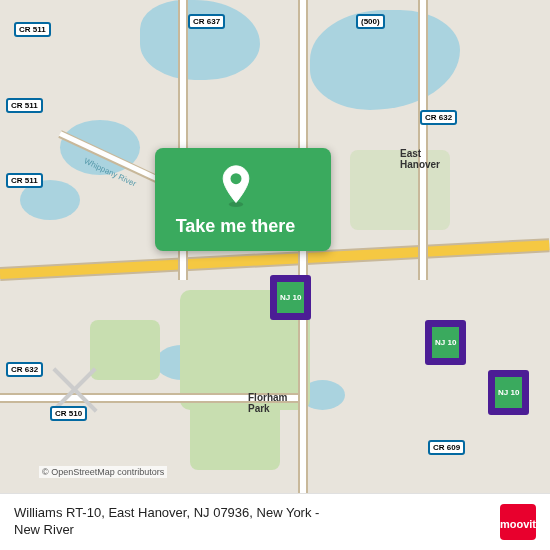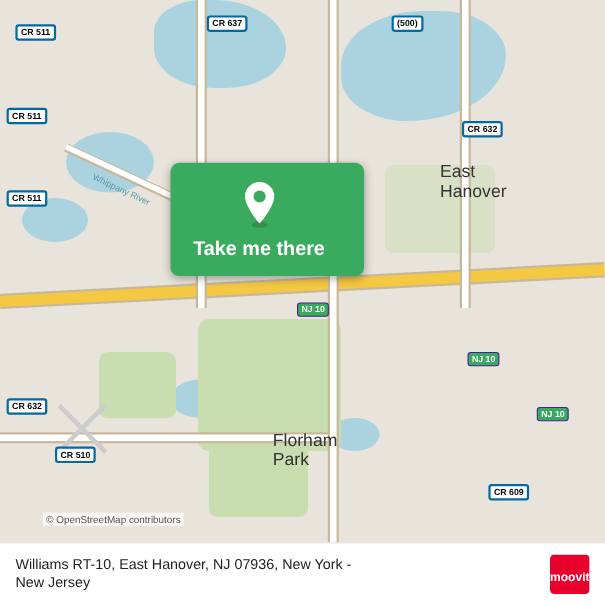--- a/index.html
+++ b/index.html
@@ -141,33 +141,33 @@
       font-size: 8px;
       font-weight: bold;
       color: #000;
       padding: 1px 3px;
       z-index: 5;
     }
 
     .road-badge-green {
       position: absolute;
       background: #3aaa5e;
-      border: 1px solid #4c1d95;
+      border: 7px solid #4c1d95;
       border-radius: 3px;
       font-size: 8px;
       font-weight: bold;
       color: #fff;
-      padding: 1px 3px;
+      padding: 11px 3px;
       z-index: 5;
     }
 
     .place-label {
       position: absolute;
-      font-size: 16px;
-      font-weight: normal;
+      font-size: 10px;
+      font-weight: bold;
       color: #333;
       z-index: 5;
       white-space: nowrap;
     }
   </style>
 </head>
 <body>
 
 <div id="map-container">
 
@@ -210,21 +210,21 @@
   <div class="road-badge" style="top:98px;left:6px;">CR 511</div>
   <div class="road-badge" style="top:173px;left:6px;">CR 511</div>
   <div class="road-badge" style="top:14px;left:188px;">CR 637</div>
   <div class="road-badge" style="top:14px;left:356px;">(500)</div>
   <div class="road-badge" style="top:110px;left:420px;">CR 632</div>
   <div class="road-badge-green" style="top:275px;left:270px;">NJ 10</div>
   <div class="road-badge-green" style="top:320px;left:425px;">NJ 10</div>
   <div class="road-badge-green" style="top:370px;left:488px;">NJ 10</div>
   <div class="road-badge" style="top:362px;left:6px;">CR 632</div>
   <div class="road-badge" style="top:406px;left:50px;">CR 510</div>
-  <div class="road-badge" style="top:440px;left:444px;">CR 609</div>
+  <div class="road-badge" style="top:440px;left:428px;">CR 609</div>
 
   <div class="place-label" style="top:148px;left:400px;">East<br>Hanover</div>
   <div class="place-label" style="top:392px;left:248px;">Florham<br>Park</div>
 
   <div style="position:absolute;top:168px;left:82px;font-size:8px;color:#5599aa;transform:rotate(25deg);white-space:nowrap;z-index:5;">Whippany River</div>
 
   <div id="take-me-there-card">
 
     <svg id="pin-icon" viewBox="0 0 40 48" fill="none" xmlns="http://www.w3.org/2000/svg">
       <ellipse cx="20" cy="44" rx="8" ry="3" fill="rgba(0,0,0,0.15)"></ellipse>
@@ -232,21 +232,21 @@
       <circle cx="20" cy="16" r="6" fill="#3aaa5e"></circle>
     </svg>
     <span id="take-me-there-label">Take me there</span>
   </div>
 
   <div id="openstreetmap-credit">© OpenStreetMap contributors</div>
 
   <div id="bottom-bar">
     <div id="bottom-bar-text">
       <span>Williams RT-10, East Hanover, NJ 07936, New York -</span><br>
-      <span>New Jersey</span>
+      <span>New River</span>
     </div>
     <div id="moovit-logo">
 
       <svg class="moovit-bus" viewBox="0 0 36 36" xmlns="http://www.w3.org/2000/svg">
         <rect width="36" height="36" rx="4" fill="#e8002d"></rect>
         <text x="18" y="24" text-anchor="middle" fill="white" font-size="11" font-weight="bold" font-family="Arial">moovit</text>
       </svg>
     </div>
   </div>
 </div>

